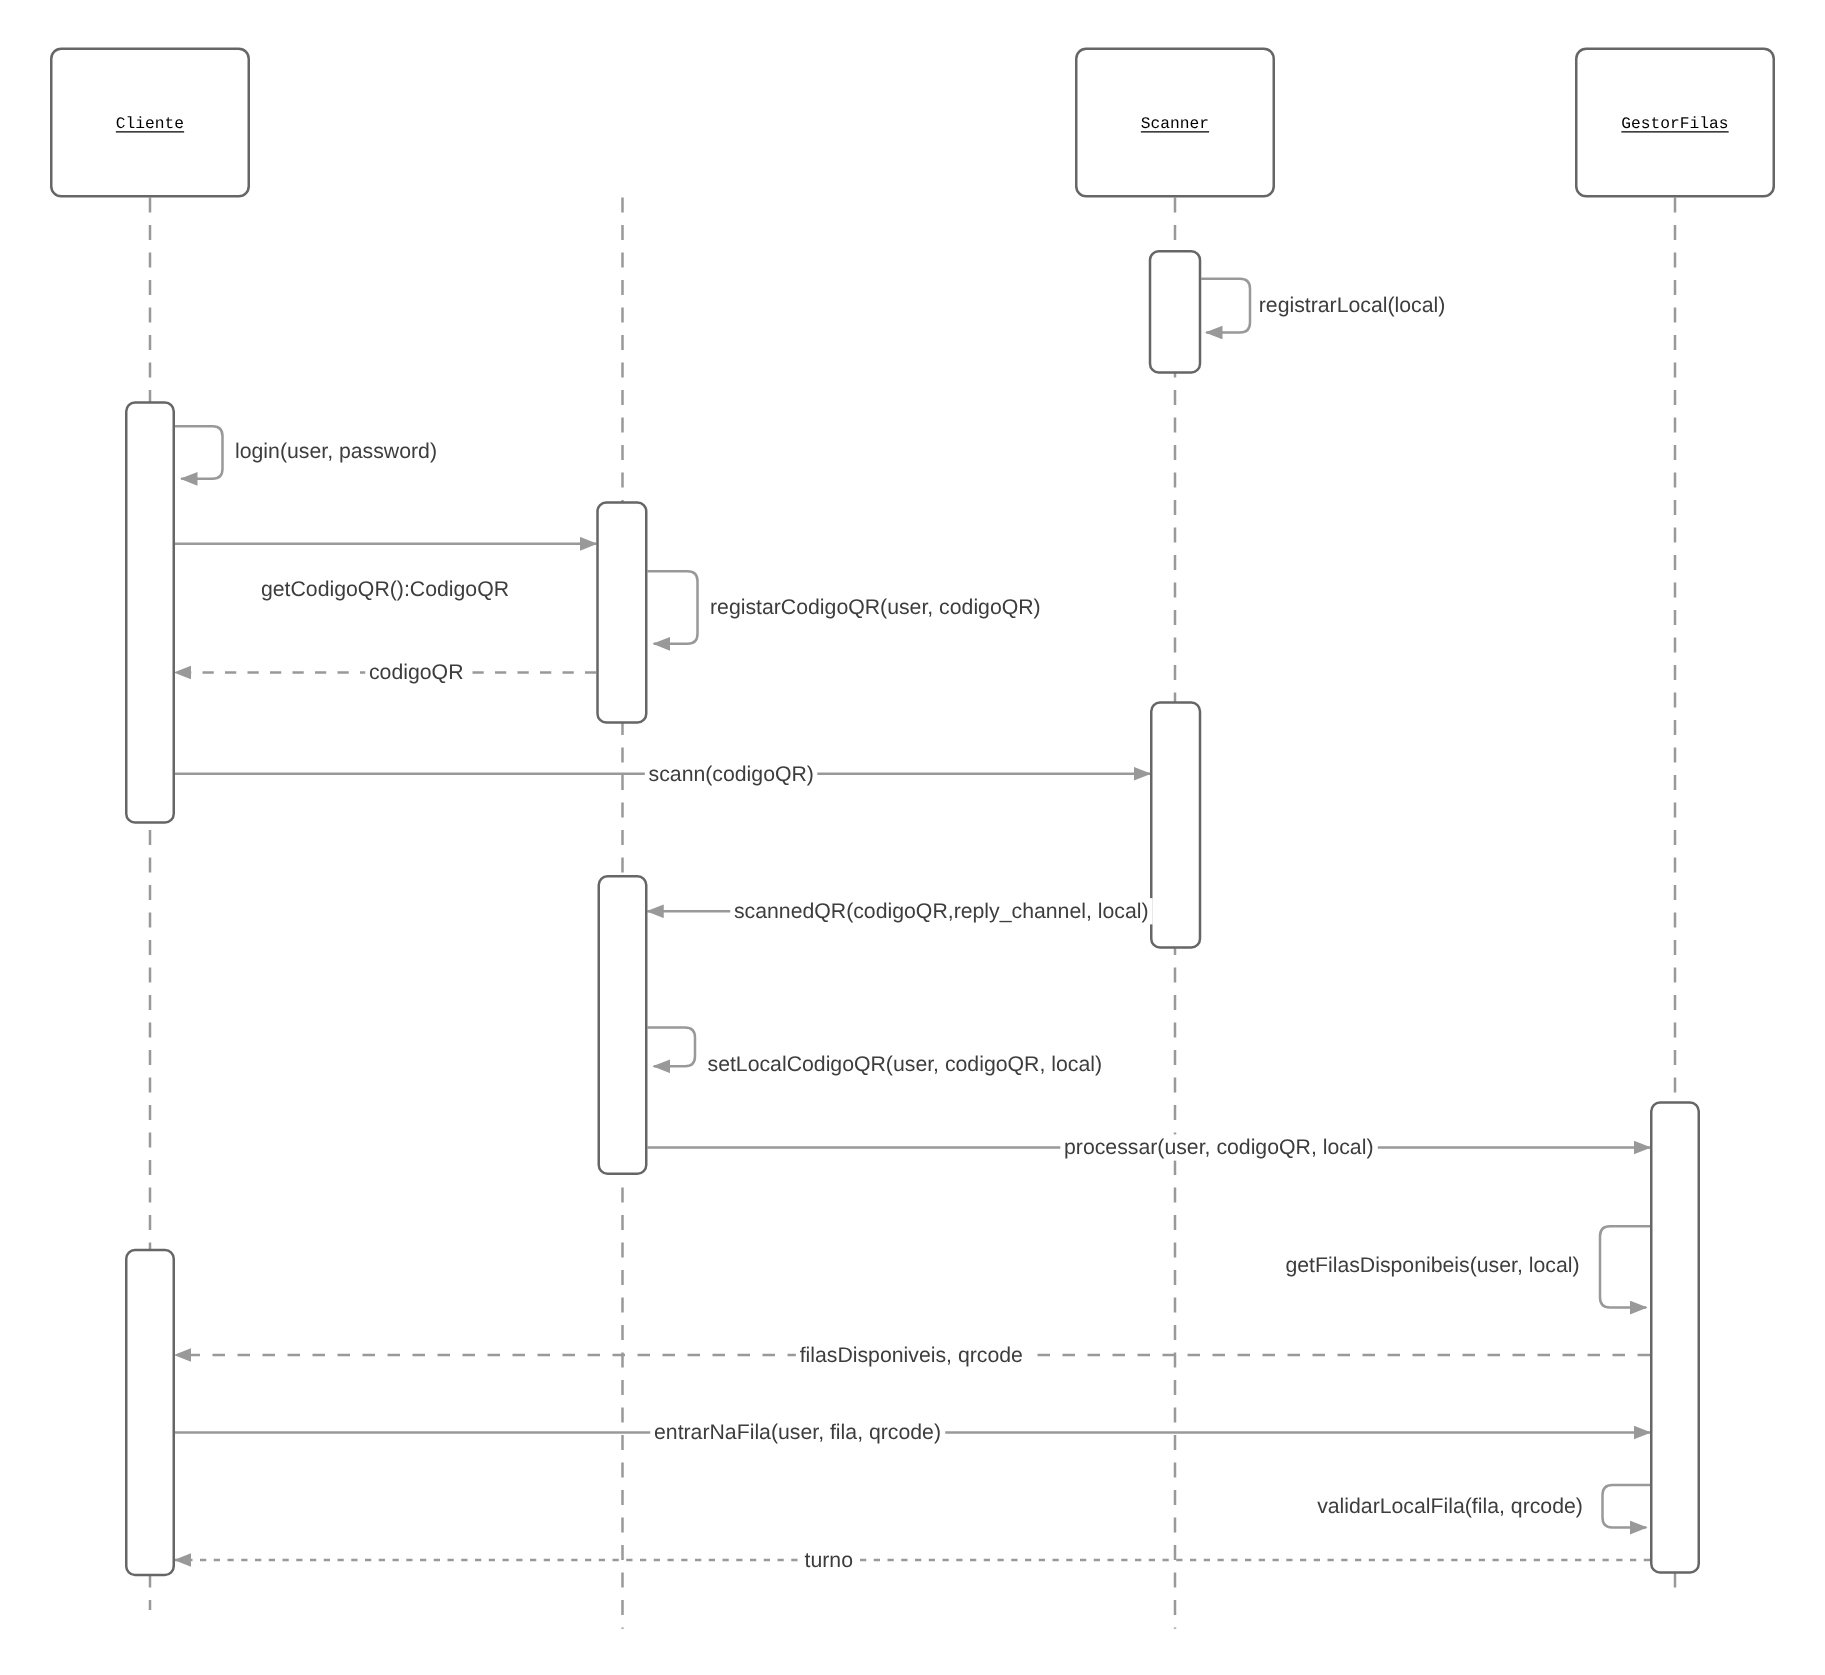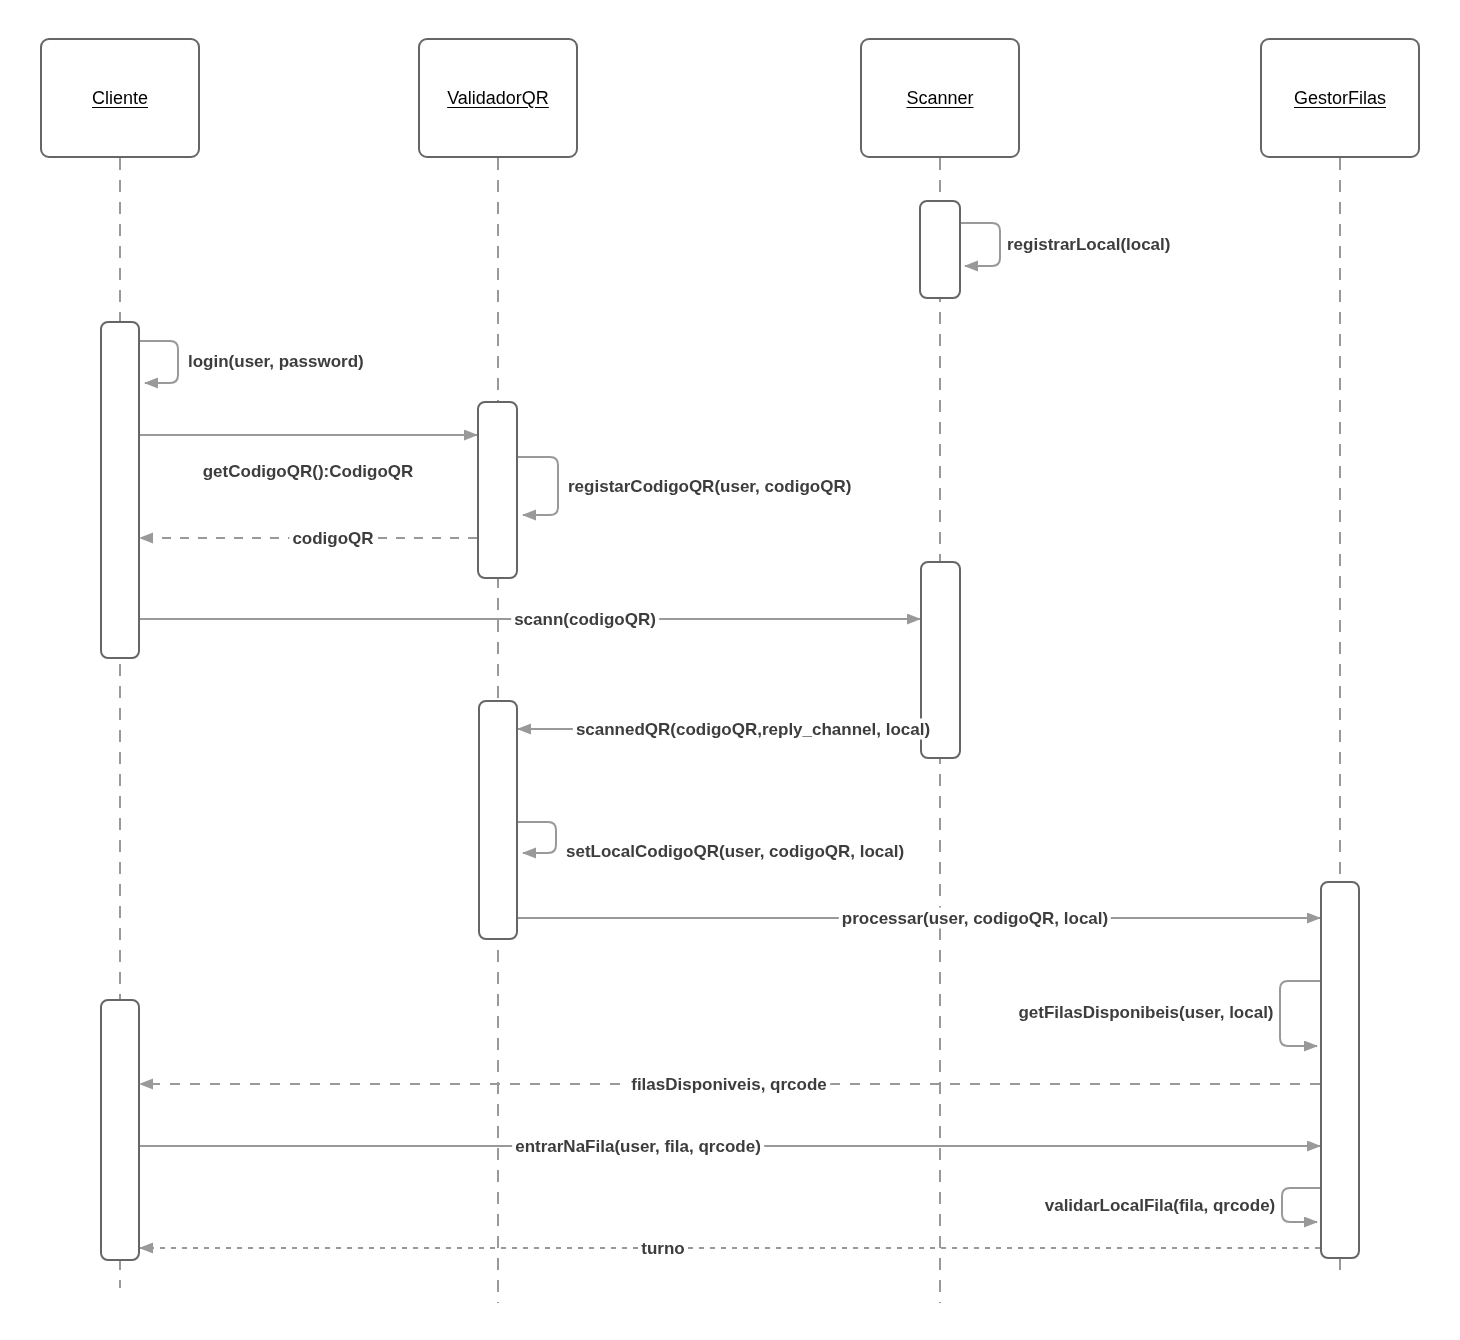--- a/index.html
+++ b/index.html
@@ -25,39 +25,39 @@
     width: 156px;
     height: 116px;
     background: #ffffff;
     border: 2px solid #666666;
     border-radius: 9px;
     display: flex;
     align-items: center;
     justify-content: center;
   }
   .head-box span {
-    font-size: 18px;
+    font-size: 13px;
     color: #000000;
     text-decoration: underline;
     text-underline-offset: 3px;
+    font-family: Liberation Mono, monospace;
   }
   .activation {
     position: absolute;
     background: #ffffff;
     border: 2px solid #666666;
     border-radius: 8px;
     box-sizing: border-box;
   }
   .msg-label {
     position: absolute;
     font-size: 17px;
     color: #3d3d3d;
     white-space: nowrap;
     line-height: 1;
-    font-weight: bold;
   }
   .msg-label.center { transform: translate(-50%, -50%); }
   .msg-label.left   { transform: translate(0, -50%); }
   .msg-label.bg     { background: #ffffff; padding: 2px 3px; }
 </style>
 </head>
 <body>
 
 <div id="canvas">
 
@@ -87,23 +87,20 @@
     <path d="M140,341 H170 Q178,341 178,349 V375 Q178,383 170,383 H145" fill="none" stroke="#999999" stroke-width="2" marker-end="url(#arrow)"></path>
     <path d="M518,457 H550 Q558,457 558,465 V507 Q558,515 550,515 H523" fill="none" stroke="#999999" stroke-width="2" marker-end="url(#arrow)"></path>
     <path d="M518,822 H548 Q556,822 556,830 V845 Q556,853 548,853 H523" fill="none" stroke="#999999" stroke-width="2" marker-end="url(#arrow)"></path>
     <path d="M1320,981 H1288 Q1280,981 1280,989 V1038 Q1280,1046 1288,1046 H1317" fill="none" stroke="#999999" stroke-width="2" marker-end="url(#arrow)"></path>
     <path d="M1320,1188 H1290 Q1282,1188 1282,1196 V1214 Q1282,1222 1290,1222 H1317" fill="none" stroke="#999999" stroke-width="2" marker-end="url(#arrow)"></path>
   </svg>
 
   <div class="head-box" style="left:40px;  top:38px;">
     <span>Cliente</span>
   </div>
-  <div class="head-box" style="left:418px; top:38px;">
-    <span>ValidadorQR</span>
-  </div>
   <div class="head-box" style="left:860px; top:38px;text-align:right;">
     <span>Scanner</span>
   </div>
   <div class="head-box" style="left:1260px; top:38px;">
     <span>GestorFilas</span>
   </div>
 
   <div class="activation" style="left:919px;  top:200px; width:42px; height:99px;"></div>
   <div class="activation" style="left:100px;  top:321px; width:40px; height:338px;"></div>
   <div class="activation" style="left:477px;  top:401px; width:41px; height:178px;"></div>

